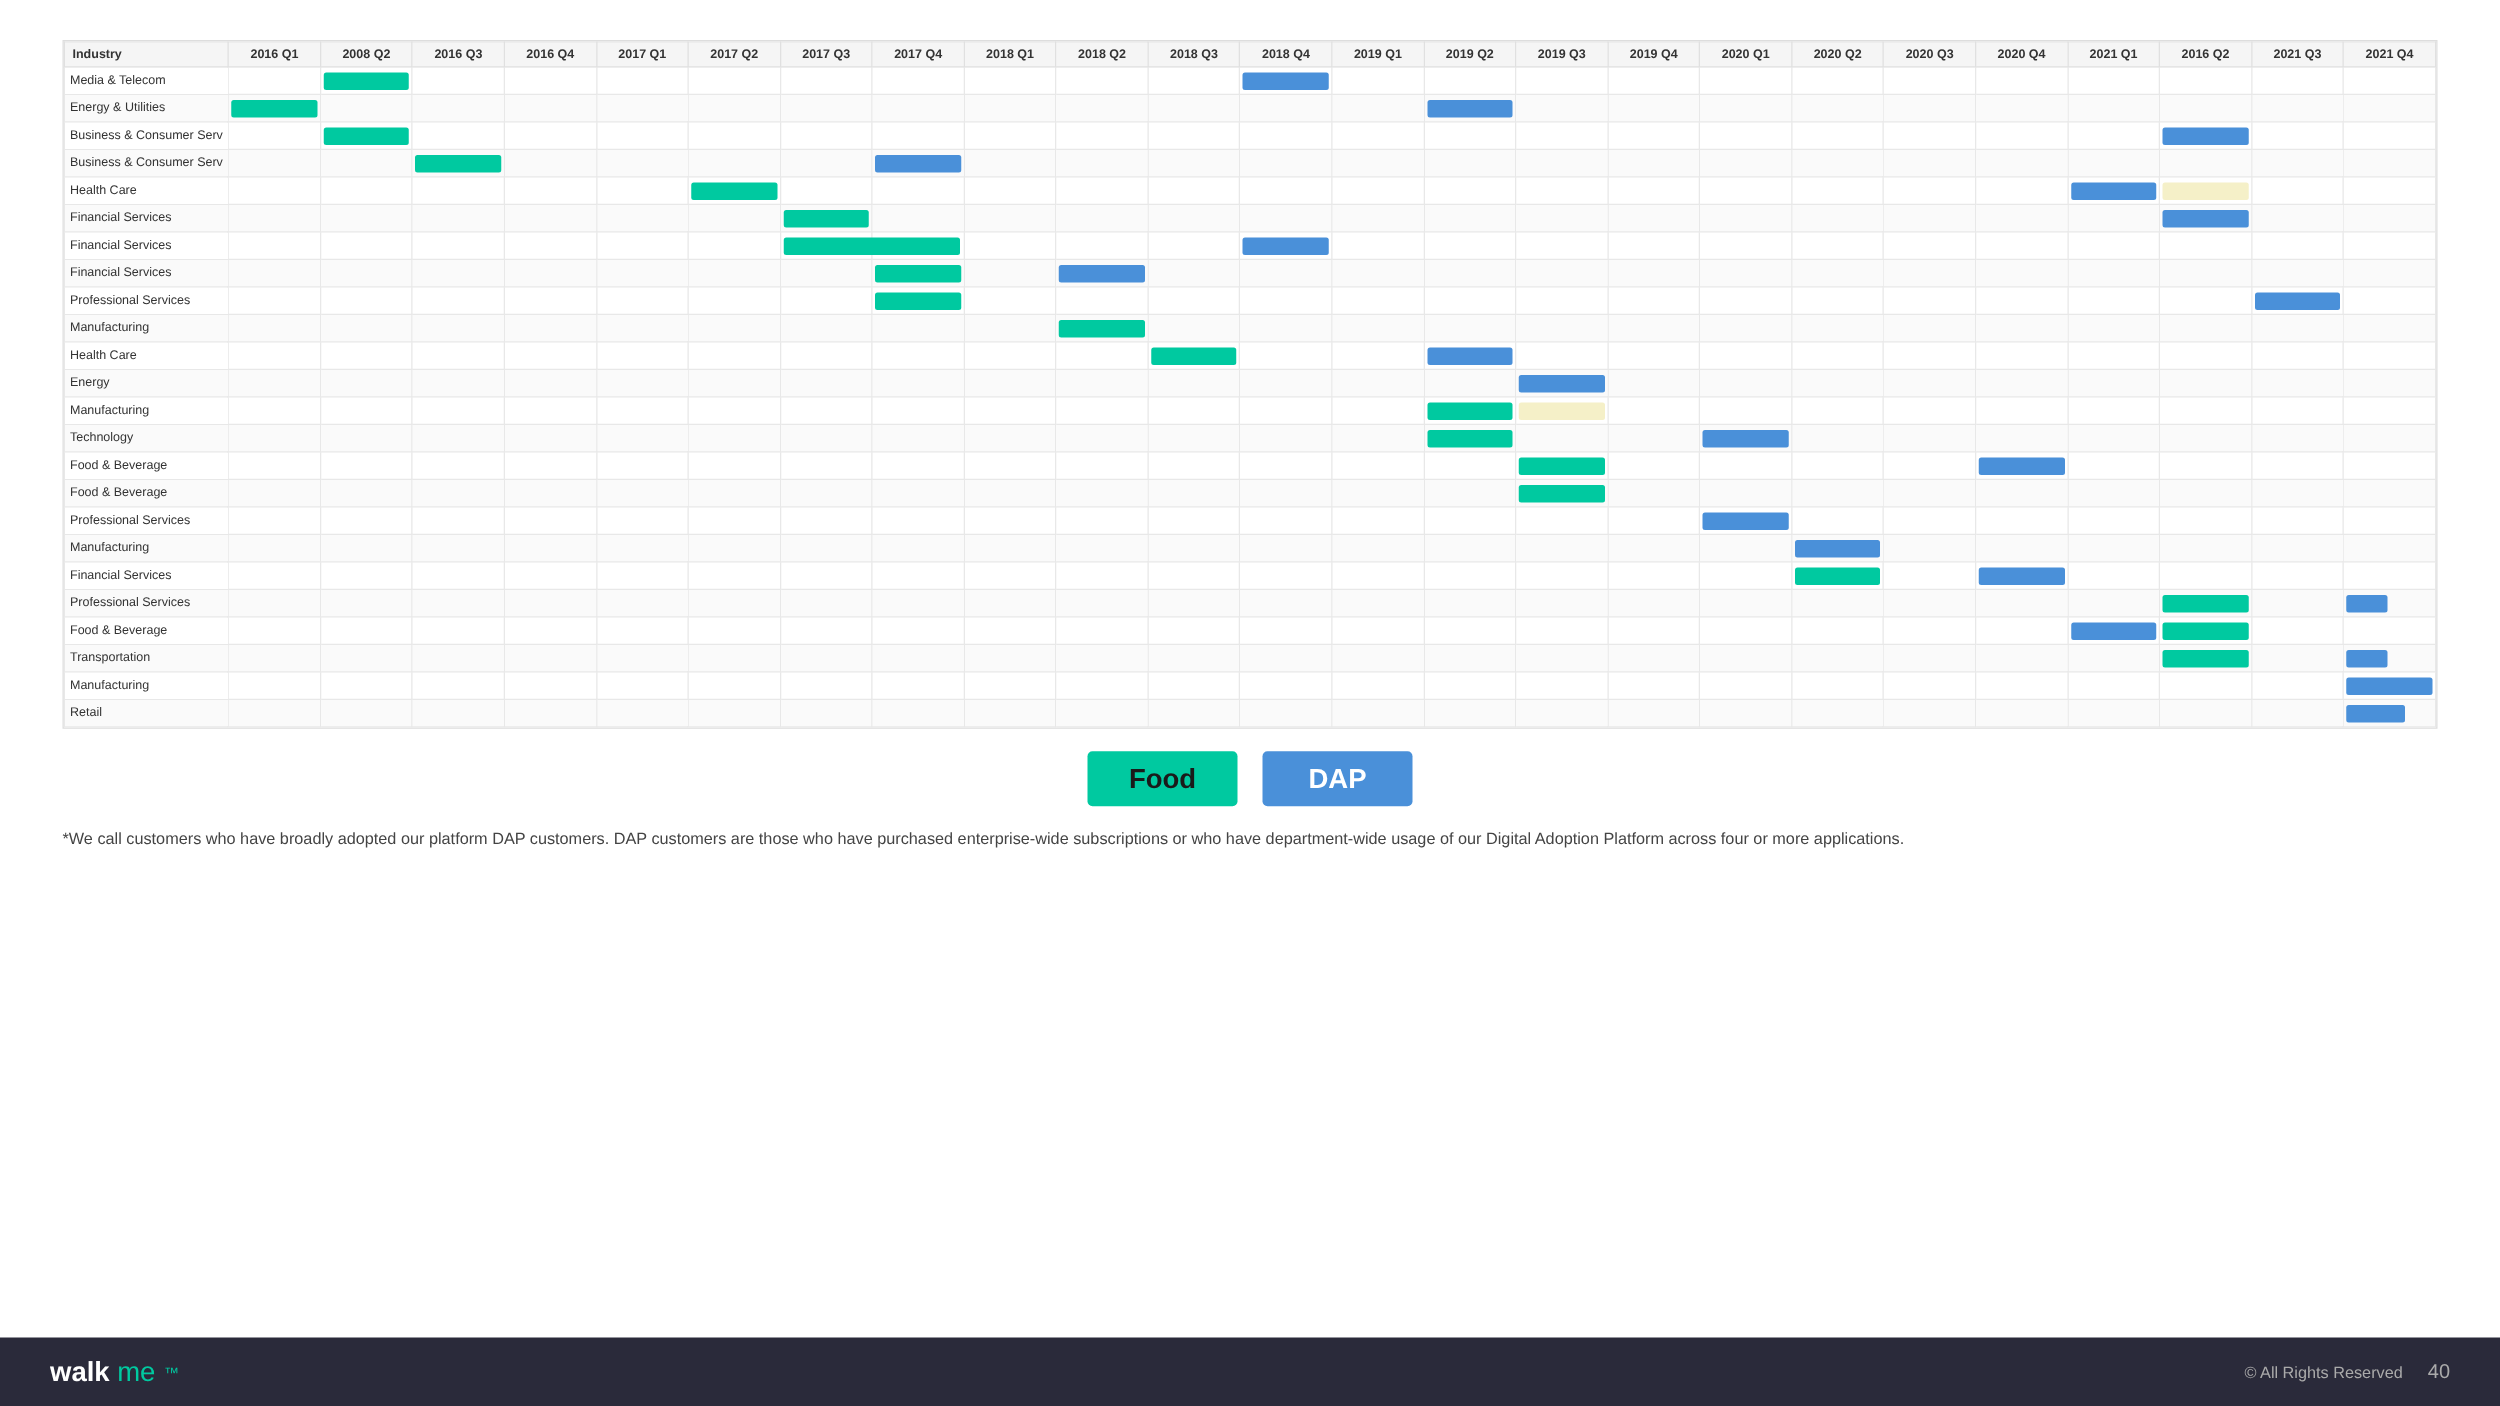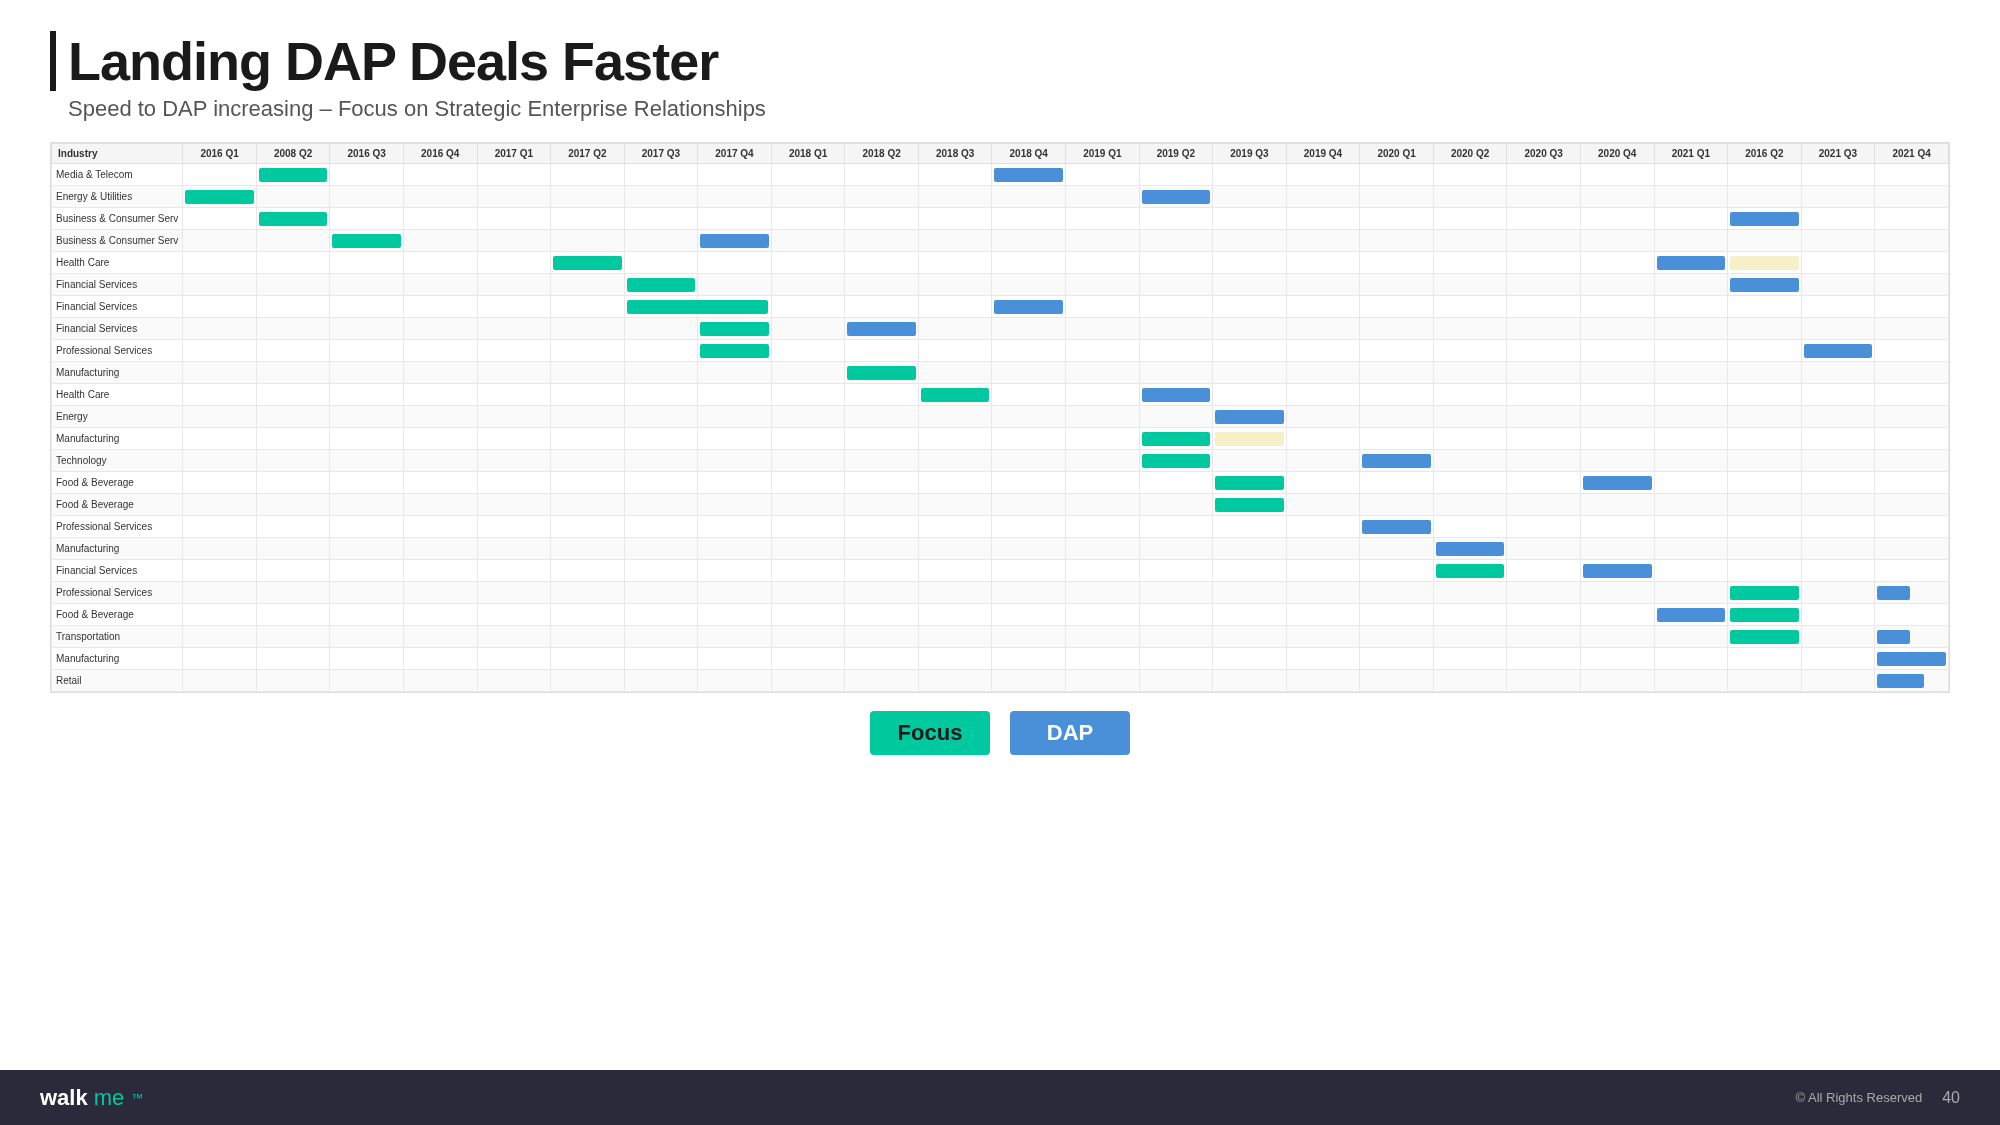--- a/index.html
+++ b/index.html
@@ -219,27 +219,20 @@
 
     .bottom-right {
       display: flex;
       align-items: center;
     }
   </style>
 </head>
 <body>
 
 <div class="page-content">
-  <div class="title-section">
-    <div class="title-bar">
-      <div class="title-accent"></div>
-      <h1 class="main-title">Landing DAP Deals Faster</h1>
-    </div>
-    <p class="subtitle">Speed to DAP increasing – Focus on Strategic Enterprise Relationships</p>
-  </div>
 
   <div class="gantt-container">
     <table class="gantt-table">
       <thead>
         <tr>
           <th class="industry-header">Industry</th>
           <th>2016 Q1</th>
           <th>2008 Q2</th>
           <th>2016 Q3</th>
           <th>2016 Q4</th>
@@ -998,31 +991,32 @@
               <div class="bar-dap" style="left: 2px; top: 4px; width: calc(70% - 4px); z-index: 2;"></div>
             </td>
           </tr>
         </tbody>
     </table>
   </div>
 
   <div class="legend-section">
     <div class="legend-item">
       <div class="legend-box-land">
-        <span>Focus</span>
+        <span>Food</span>
       </div>
     </div>
     <div class="legend-item">
       <div class="legend-box-dap">
         <span>DAP</span>
       </div>
     </div>
   </div>
 
   <div class="footnotes">
+    <p>*We call customers who have broadly adopted our platform DAP customers. DAP customers are those  who have purchased enterprise-wide subscriptions or who have department-wide usage of our Digital Adoption Platform across four or more applications.</p>
   </div>
 </div>
 
 <div class="bottom-bar">
   <div class="walkme-logo">
     <span class="walkme-text">walk</span>
     <span class="walkme-dot">me</span>
     <sup style="color:#00c9a0; font-size:12px; margin-left:1px;">™</sup>
   </div>
   <div class="bottom-right">

